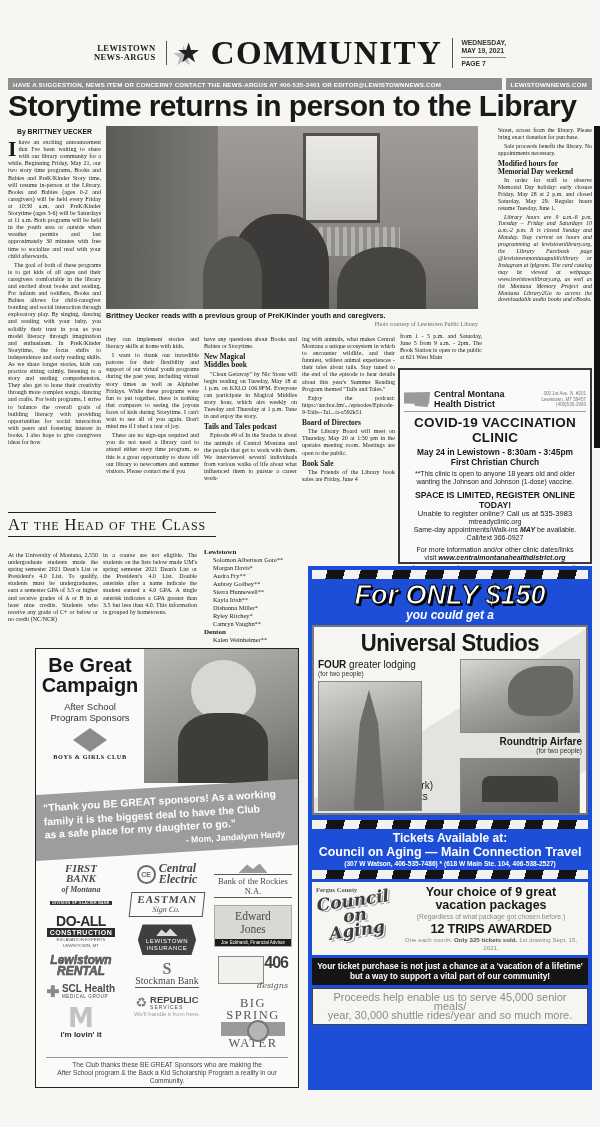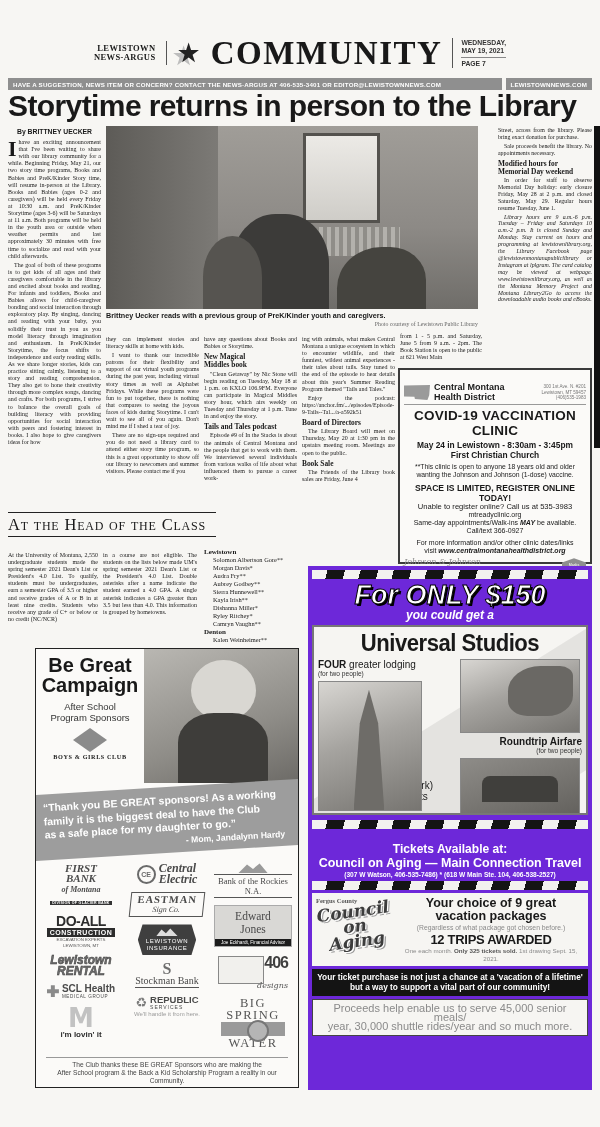--- a/index.html
+++ b/index.html
@@ -44,59 +44,59 @@
   .credit{top:321px;left:106px;width:372px;font-size:5.8px;color:#666;text-align:right;}
   .edge{top:126px;left:594px;width:6px;height:322px;background:#111;}
   
   .hc-head{top:512px;left:8px;width:208px;font-variant:small-caps;font-weight:normal;font-size:16.5px;
            letter-spacing:.8px;border-top:1px solid #222;border-bottom:1px solid #222;padding:3px 0 2px;line-height:18px;}
   .hc-names{font-size:6.4px;line-height:8px;}
   .hc-city{font-weight:bold;font-size:7px;}
   .hc-names .nm{display:block;padding-left:9px;}
   
   .covid{top:368px;left:398px;width:194px;height:196px;background:#fbfaf8;border:2px solid #3a3a3a;
-         font-family:"Liberation Sans",sans-serif;box-sizing:border-box;padding:13px 4px;text-align:center;}
+         font-family:"Liberation Sans",sans-serif;box-sizing:border-box;padding:20px 4px;text-align:center;}
   .cv-hd{display:flex;align-items:center;text-align:left;border-bottom:1px solid #999;padding-bottom:2px;}
   .mt-icon{width:26px;height:15px;background:#9a9a9a;clip-path:polygon(0 4%,100% 0,97% 68%,90% 100%,42% 94%,40% 78%,0 76%);margin-right:4px;flex:none;}
   .cv-org{font-weight:bold;font-size:9px;line-height:9.5px;flex:1;}
   .cv-addr{font-size:4.6px;line-height:5.4px;color:#777;text-align:right;}
   .cv-title{font-weight:bold;font-size:13.5px;letter-spacing:.2px;margin-top:3px;}
   .cv-when{font-weight:bold;font-size:8.4px;margin-top:2px;}
   .cv-where{font-weight:bold;font-size:8.4px;}
   .cv-note{font-size:6.8px;line-height:7.8px;margin-top:3px;color:#222;}
   .cv-space{font-weight:bold;font-size:8.6px;margin-top:4px;}
   .cv-line{font-size:7.6px;line-height:8.6px;}
   .cv-small{font-size:7px;line-height:8px;}
   .cv-more{font-size:7px;line-height:8px;margin-top:4px;}
   .cv-bottom{display:flex;justify-content:space-between;align-items:flex-end;margin-top:2px;}
   .jj{font-family:"DejaVu Serif",serif;font-style:italic;font-size:8px;color:#8a8a8a;}
   .vials{width:46px;height:22px;background:linear-gradient(90deg,#c9c7c3 0 30%,#8e8c88 30% 55%,#b5b3af 55% 100%);border-radius:2px;}
   .shield{width:24px;height:30px;background:#8f8f8f;clip-path:polygon(50% 0,100% 14%,100% 58%,50% 100%,0 58%,0 14%);
           color:#fff;font-size:3.6px;line-height:4.2px;display:flex;flex-direction:column;justify-content:center;text-align:center;}
   
-  .uni{top:566px;left:308px;width:284px;height:524px;background:#6d28d9;box-sizing:border-box;padding:4px;overflow:hidden;}
+  .uni{top:566px;left:308px;width:284px;height:524px;background:#1d4ed8;box-sizing:border-box;padding:4px;overflow:hidden;}
   .dashes{height:9px;background:repeating-linear-gradient(105deg,#f3f2ef 0 15px,#141414 15px 32px);}
   .uni-price{color:#fff;font-family:"Liberation Sans",sans-serif;font-weight:900;font-style:italic;font-size:27px;
              text-align:center;line-height:28px;margin-top:2px;-webkit-text-stroke:1px #000;text-shadow:2px 2px 0 #000;}
   .uni-sub{color:#fff;font-family:"Liberation Sans",sans-serif;font-weight:bold;font-style:italic;font-size:12px;text-align:center;line-height:13px;margin-bottom:3px;}
   .uni-panel{background:#f6f5f2;border:2px solid #777;position:relative;padding:4px;overflow:hidden;}
   .uni-wm{position:absolute;left:-30px;top:70px;width:420px;height:120px;background:rgba(0,0,0,.07);transform:rotate(-32deg);}
   .uni-title{font-family:"Liberation Sans",sans-serif;font-weight:900;font-size:23px;text-align:center;letter-spacing:-.5px;line-height:24px;transform:scaleX(.96);}
   .uni-subtitle{font-family:"Liberation Sans",sans-serif;font-weight:bold;font-size:12.5px;text-align:center;line-height:14px;}
   .uni-item{font-family:"Liberation Sans",sans-serif;font-size:10px;line-height:11px;}
   .uni-item b{font-weight:900;}
   .uni-ppl{font-family:"Liberation Sans",sans-serif;font-size:6.6px;color:#333;}
   .img{background:linear-gradient(160deg,#d8d6d2 0%,#a5a39f 45%,#777571 100%);border:1px solid #888;}
   .castle{width:102px;height:128px;position:relative;overflow:hidden;}
   .castle:before{content:"";position:absolute;left:34%;top:6%;width:30%;height:94%;background:#6e6c68;clip-path:polygon(50% 0,80% 28%,100% 100%,0 100%,20% 28%);}
   .dragon{width:118px;height:72px;position:relative;overflow:hidden;}
   .dragon:before{content:"";position:absolute;left:40%;top:8%;width:55%;height:70%;background:#6a6864;border-radius:50% 20% 40% 30%;}
   .jura{width:118px;height:66px;position:relative;overflow:hidden;background:linear-gradient(160deg,#8e8c88,#5f5d59);}
   .jura:before{content:"";position:absolute;left:18%;top:25%;width:64%;height:40%;background:#403f3c;border-radius:8px 8px 0 0;}
-  .tk-title{color:#fff;font-family:"Liberation Sans",sans-serif;font-weight:900;font-size:12px;text-align:center;line-height:14px;margin-top:13px;}
+  .tk-title{color:#fff;font-family:"Liberation Sans",sans-serif;font-weight:900;font-size:12px;text-align:center;line-height:14px;margin-top:2px;}
   .tk-line{color:#fff;font-family:"Liberation Sans",sans-serif;font-weight:900;font-size:12.5px;text-align:center;line-height:14px;}
   .tk-addr{color:#fff;font-family:"Liberation Sans",sans-serif;font-weight:bold;font-size:6.6px;text-align:center;line-height:9px;margin-bottom:2px;}
   .coa-panel{background:#f6f5f2;margin-top:3px;padding:4px;display:flex;gap:4px;}
   .coa-logo{width:78px;flex:none;text-align:center;}
   .coa-county{font-family:"Liberation Serif",serif;font-weight:bold;font-size:6.5px;color:#555;text-align:left;}
   .coa-script{font-family:"DejaVu Serif",serif;font-style:italic;font-weight:bold;font-size:17px;line-height:15px;color:#3c3c3c;transform:rotate(-8deg);text-shadow:1px 1px 0 #fff,2px 2px 0 #9a9a9a;}
   .coa-right{flex:1;text-align:center;font-family:"Liberation Sans",sans-serif;}
   .coa-choice{font-weight:900;font-size:12.5px;line-height:13px;}
   .coa-reg{font-size:6.8px;color:#8a8a8a;line-height:8px;margin:1px 0;}
   .coa-trips{font-weight:bold;font-size:13px;font-family:"Liberation Sans",sans-serif;letter-spacing:-.3px;line-height:14px;}

